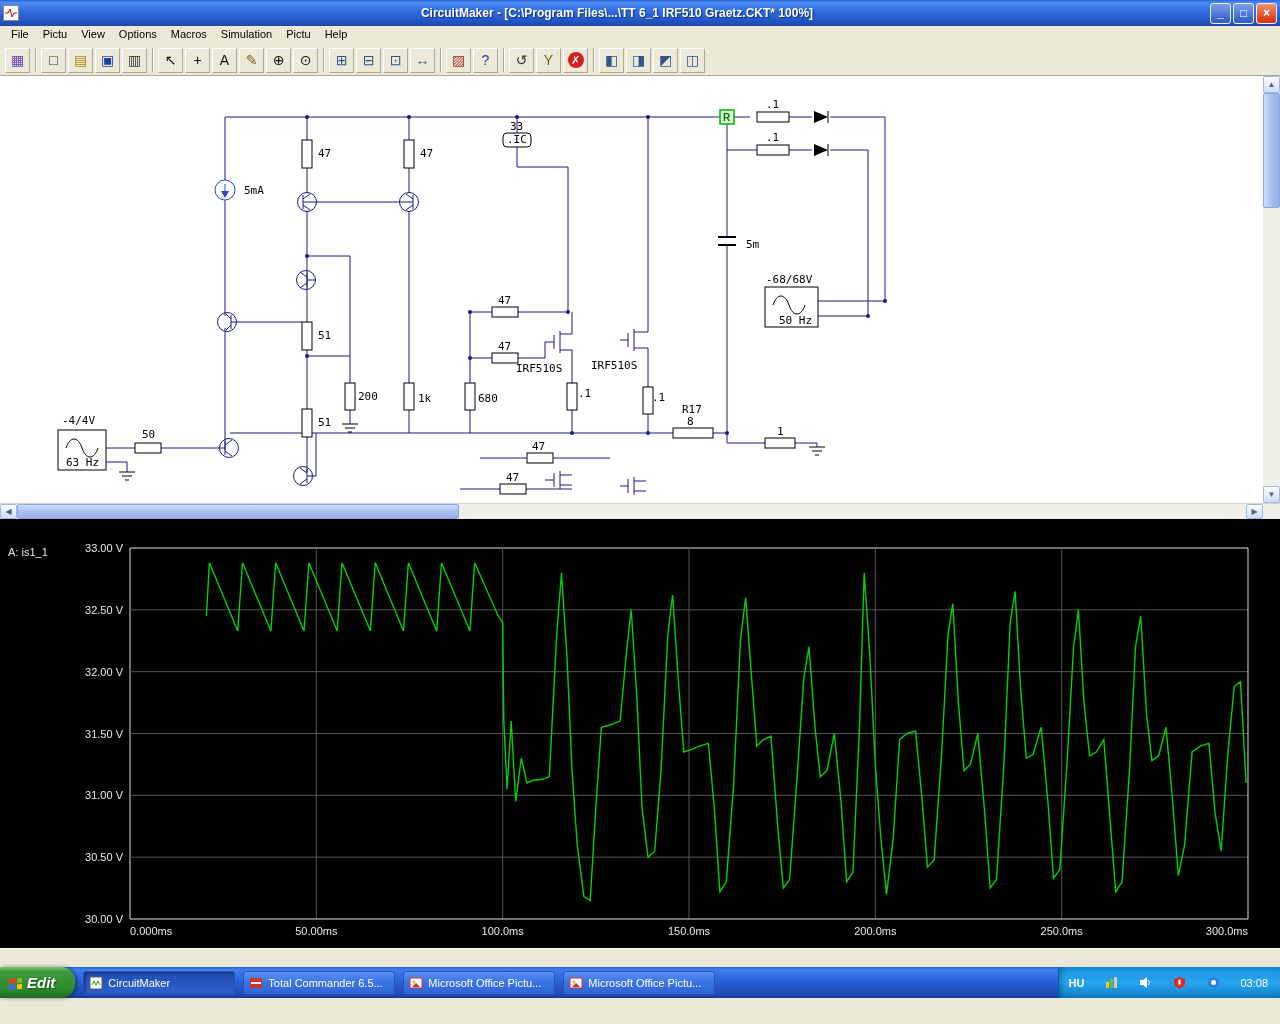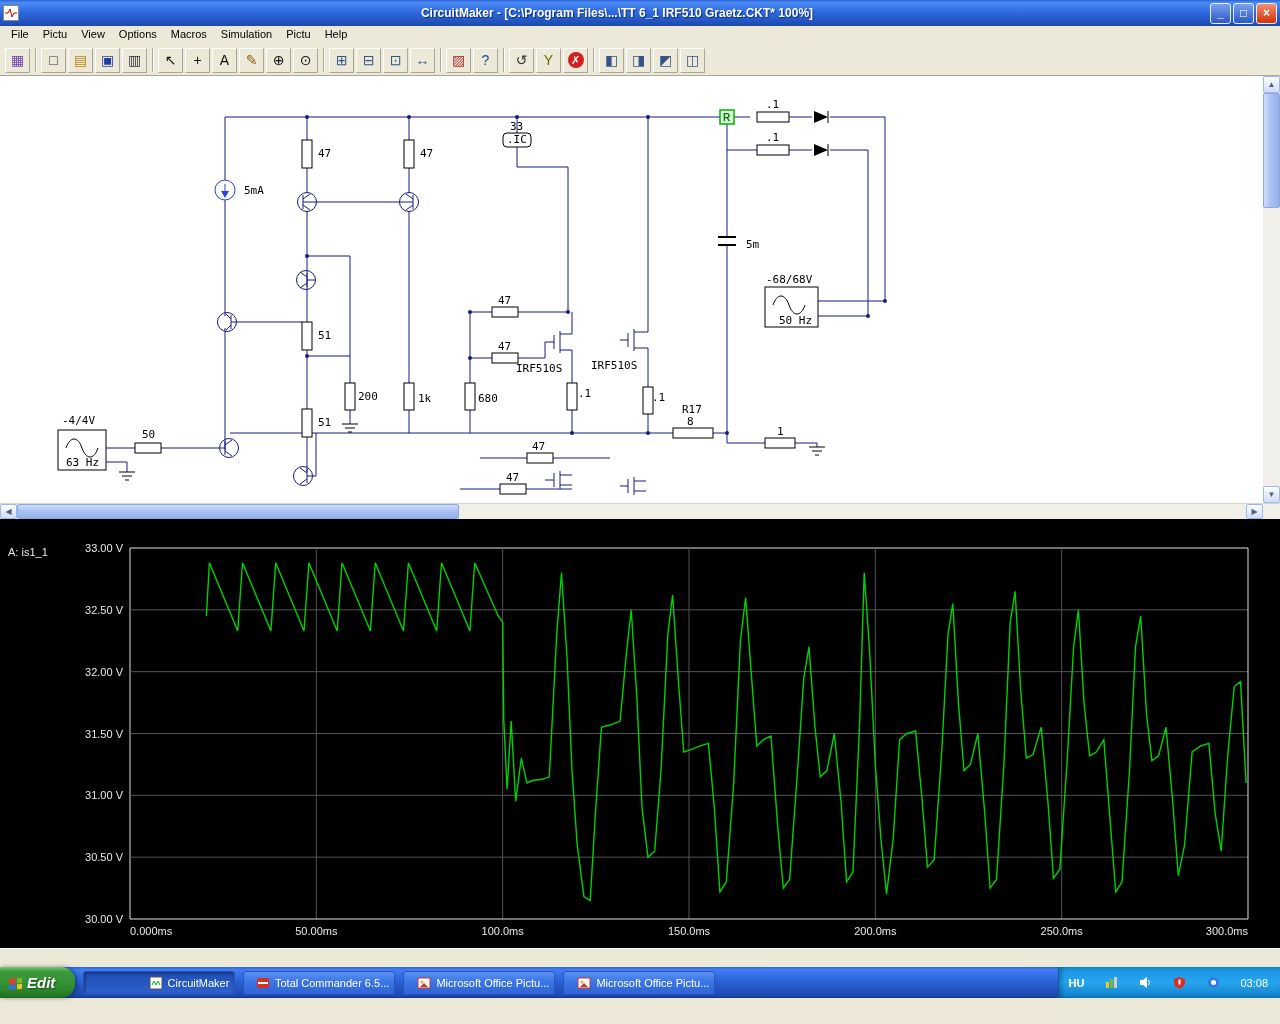--- a/index.html
+++ b/index.html
@@ -69,21 +69,21 @@
   .taskbar { height:31px; flex:0 0 31px; display:flex; align-items:center;
     background:linear-gradient(180deg,#2862d8 0%,#3f7ef2 8%,#2a62d8 45%,#1d48b0 92%,#15368c 100%); }
   .start { height:31px; padding:0 20px 0 8px; display:flex; align-items:center; gap:5px;
     background:linear-gradient(180deg,#7bc77b 0%,#3d9b3d 14%,#2f8b2f 70%,#1e6b1e 100%);
     border-radius:0 14px 14px 0; color:#fff; font-weight:bold; font-style:italic; font-size:15px;
     text-shadow:1px 1px 2px #134a13; box-shadow:2px 0 4px rgba(0,0,0,.4); }
   #tasks { display:flex; align-items:center; }
   .task { height:24px; width:152px; margin-left:8px; display:flex; align-items:center; gap:5px;
     padding:0 5px; border:1px solid #2a52b8; border-radius:3px; color:#fff; font-size:11px;
     white-space:nowrap; overflow:hidden;
-    background:linear-gradient(180deg,#5b92f5,#3b74e4 45%,#2f65d6);justify-content:flex-end; }
+    background:linear-gradient(180deg,#5b92f5,#3b74e4 45%,#2f65d6); }
   .task.pressed { background:linear-gradient(180deg,#1f4cb2,#2d62cf); box-shadow:inset 1px 1px 3px rgba(0,0,0,.45); }
   .tray { margin-left:auto; height:31px; display:flex; align-items:center; gap:20px; padding:0 12px 0 10px;
     color:#fff; font-size:11px; border-left:1px solid #0a5ca8; box-shadow:inset 3px 0 4px rgba(0,0,0,.25);
     background:linear-gradient(180deg,#1793e2 0%,#28a5f0 50%,#0f7ec8 100%); }
   .tray .lang { font-weight:bold; }
   .tray-ico { width:14px; height:14px; display:flex; align-items:center; justify-content:center; }
 </style>
 </head>
 <body>
 

